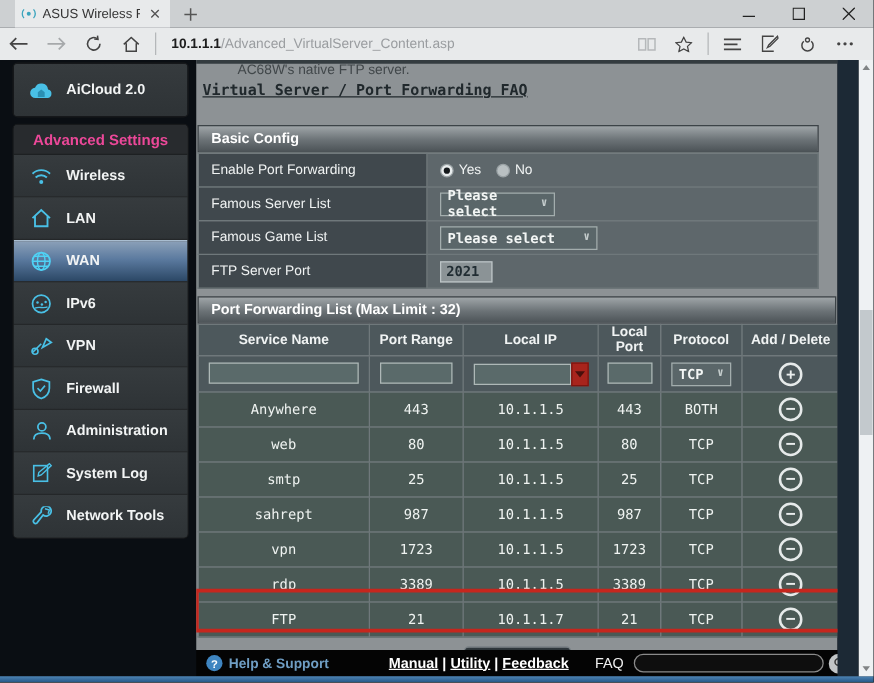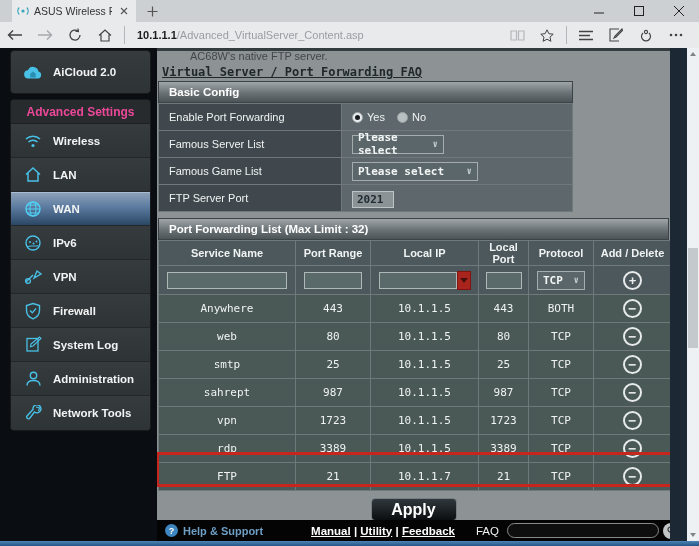--- a/index.html
+++ b/index.html
@@ -43,21 +43,21 @@
   
   .main { position:absolute; left:157px; top:0; width:513px; height:472px; background:#8d9295;
           border-top:3px solid #343c40; overflow:hidden; }
   .intro { margin:-1px 0 0 33px; font-size:11px; color:#41474a; }
   .faq-link { display:inline-block; margin:3px 0 0 5px; font-family:"DejaVu Sans Mono", monospace;
               font-size:12px; font-weight:bold; color:#20282c; text-decoration:underline; cursor:pointer; }
 
   .sec-header { height:22px; background:linear-gradient(#9fa5a8,#6b7276 55%,#4d5458);
                 border:1px solid #3c4347; display:flex; align-items:center; padding-left:10px;
                 color:#fff; font-size:11.5px; font-weight:bold; }
-  .bc-section { margin:1px 0 0 1px; width:415px; }
+  .bc-section { margin:19px 0 0 1px; width:497px; }
   .bc-table { width:100%; border-collapse:collapse; border:1px solid #6f787b; }
   .bc-table td { border:1px solid #6f787b; height:27px; }
   .bc-label { width:183px; background:#40484d; color:#f0f3f3; font-size:11px; padding-left:10px; }
   .bc-value { background:#5e676b; padding-left:10px; }
 
   .radio-group { display:flex; gap:12px; }
   .radio-opt { display:flex; align-items:center; gap:4px; color:#f0f3f3; font-size:11px; cursor:pointer; }
   .radio { width:11px; height:11px; border-radius:50%; background:#e9edee; border:1px solid #9aa2a5; position:relative; }
   .radio.sel::after { content:""; position:absolute; left:2px; top:2px; width:5px; height:5px; border-radius:50%; background:#15191c; }
   .radio.unsel { background:#b9c0c2; }
@@ -304,34 +304,34 @@
             <svg width="16" height="18" viewBox="0 0 16 18">
                 <path d="M8,1.5 L14.5,3.5 V8.5 C14.5,13 11.5,15.5 8,16.8 C4.5,15.5 1.5,13 1.5,8.5 V3.5 Z" stroke="#49c0e6" stroke-width="1.4" fill="none"></path>
                 <path d="M5,8.5 L7.3,10.8 L11,6.5" stroke="#49c0e6" stroke-width="1.3" fill="none"></path>
               </svg>
           </span>
           <span class="lbl">Firewall</span>
         </div>
         <div class="side-item">
           <span class="sicon">
             <svg width="17" height="17" viewBox="0 0 17 17">
+                <circle cx="8.5" cy="5.5" r="3.2" stroke="#49c0e6" stroke-width="1.4" fill="none"></circle>
+                <path d="M2,15.5 C2,11.5 5,10.5 8.5,10.5 C12,10.5 15,11.5 15,15.5" stroke="#49c0e6" stroke-width="1.4" fill="none"></path>
+              </svg>
+          </span>
+          <span class="lbl">Administration</span>
+        </div>
+        <div class="side-item">
+          <span class="sicon">
+            <svg width="17" height="17" viewBox="0 0 17 17">
                 <rect x="2" y="2.5" width="11" height="12.5" stroke="#49c0e6" stroke-width="1.3" fill="none"></rect>
                 <path d="M6,8 L14.5,1 L16,2.5 L8,10 L5.5,10.8 Z" stroke="#49c0e6" stroke-width="1.1" fill="none"></path>
               </svg>
           </span>
           <span class="lbl">System Log</span>
-        </div>
-        <div class="side-item">
-          <span class="sicon">
-            <svg width="17" height="17" viewBox="0 0 17 17">
-                <circle cx="8.5" cy="5.5" r="3.2" stroke="#49c0e6" stroke-width="1.4" fill="none"></circle>
-                <path d="M2,15.5 C2,11.5 5,10.5 8.5,10.5 C12,10.5 15,11.5 15,15.5" stroke="#49c0e6" stroke-width="1.4" fill="none"></path>
-              </svg>
-          </span>
-          <span class="lbl">Administration</span>
         </div>
         <div class="side-item">
           <span class="sicon">
             <svg width="18" height="17" viewBox="0 0 18 17">
                 <path d="M10.5,7 A4,4 0 1 0 9,4.5 L3,11 A1.8,1.8 0 0 0 5.5,13.5 Z" stroke="#49c0e6" stroke-width="1.4" fill="none"></path>
                 <path d="M12,2 L15.5,3 L14.5,6" stroke="#49c0e6" stroke-width="1.2" fill="none"></path>
               </svg>
           </span>
           <span class="lbl">Network Tools</span>
         </div>

